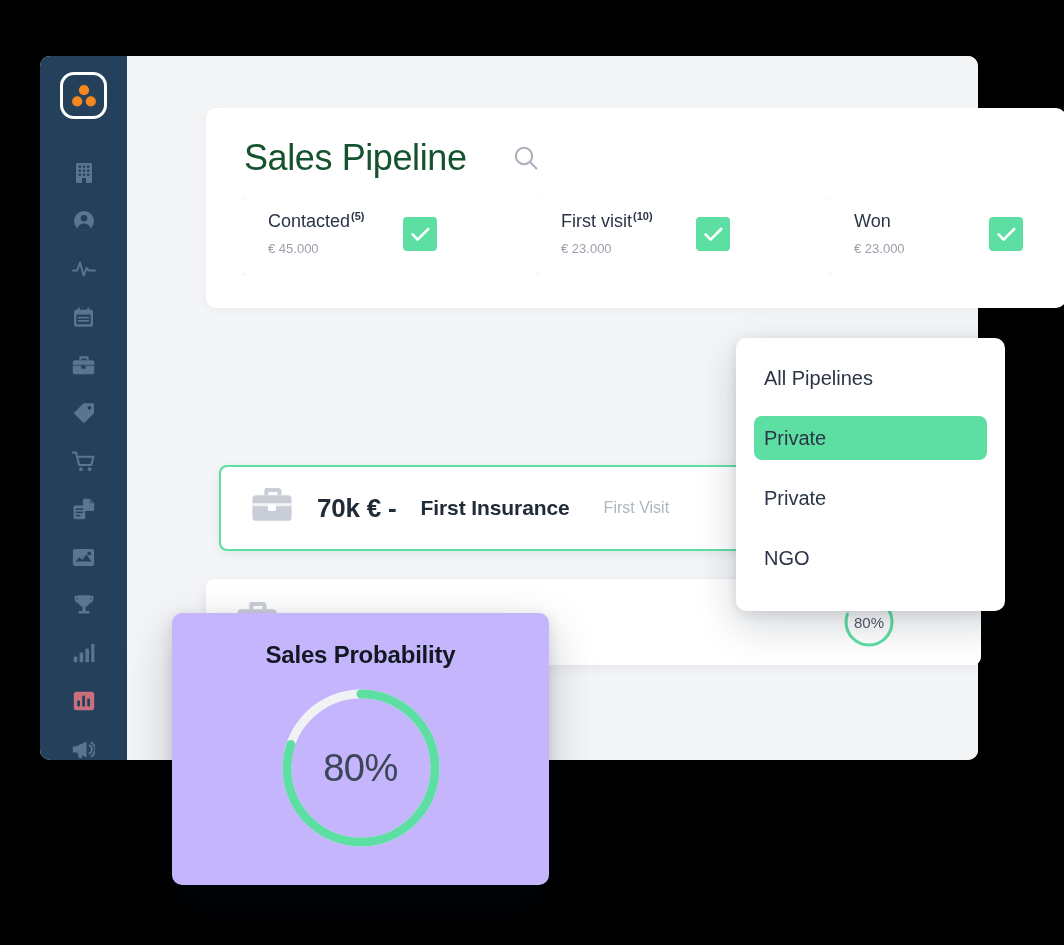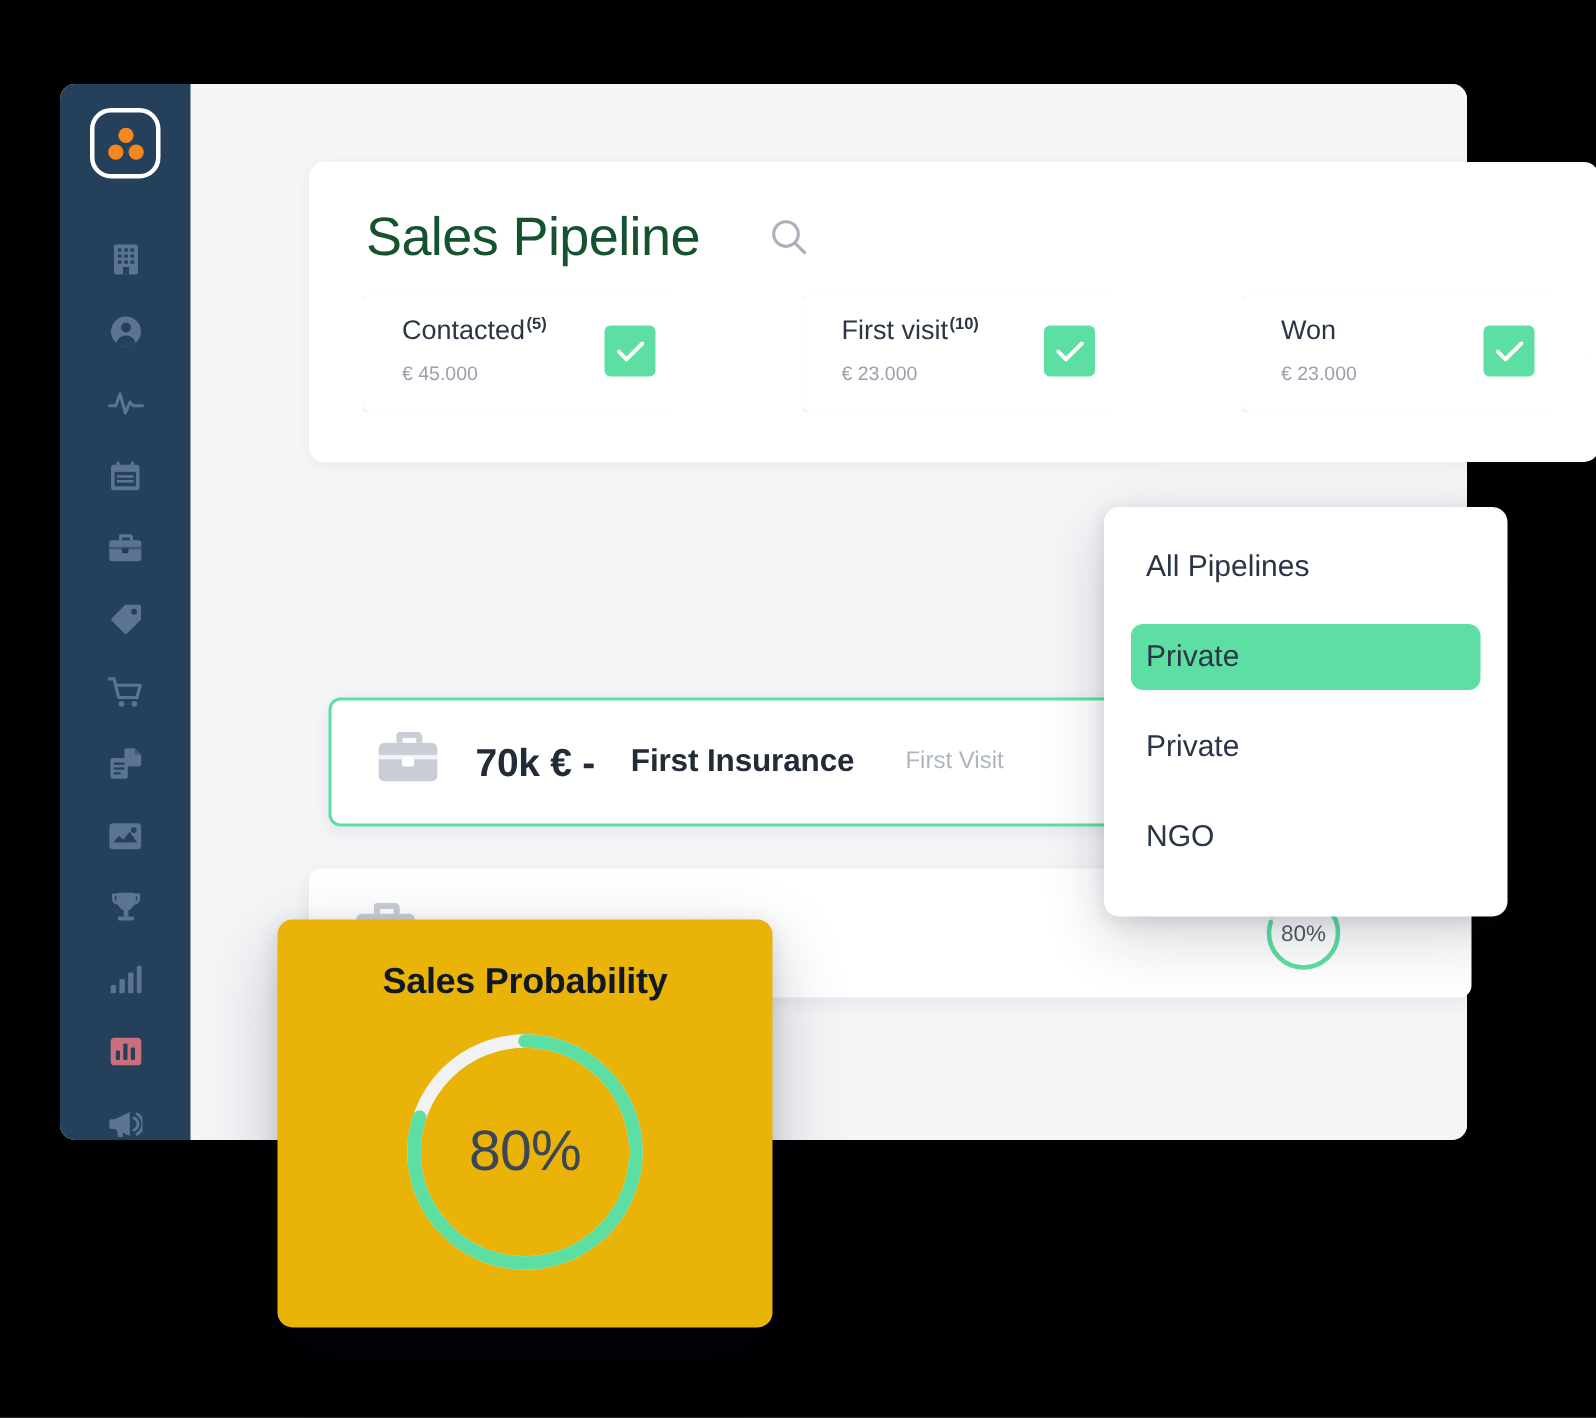--- a/index.html
+++ b/index.html
@@ -266,25 +266,25 @@
     margin-bottom: 16px;
     cursor: pointer;
     white-space: nowrap;
   }
   .dd-item:last-child { margin-bottom: 0; }
   .dd-item.active { background: #5ddfa3; }
 
   
   .prob-card {
     position: absolute;
-    left: 185px;
+    left: 172px;
     top: 613px;
-    width: 330px;
+    width: 377px;
     height: 272px;
-    background: #eab308;
+    background: #c4b5fd;
     border-radius: 10px;
     box-shadow: 0 18px 48px rgba(10,20,40,0.22), 0 4px 14px rgba(10,20,40,0.12);
     z-index: 30;
   }
   .prob-title {
     text-align: center;
     margin-top: 28px;
     font-size: 24px;
     font-weight: 700;
     color: #121821;

